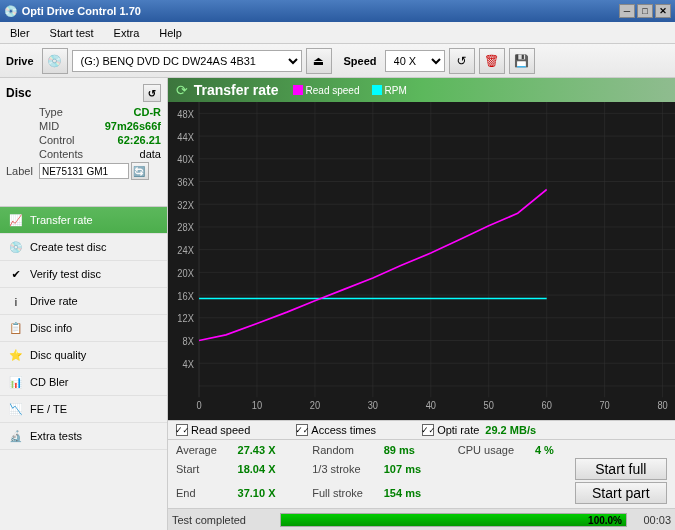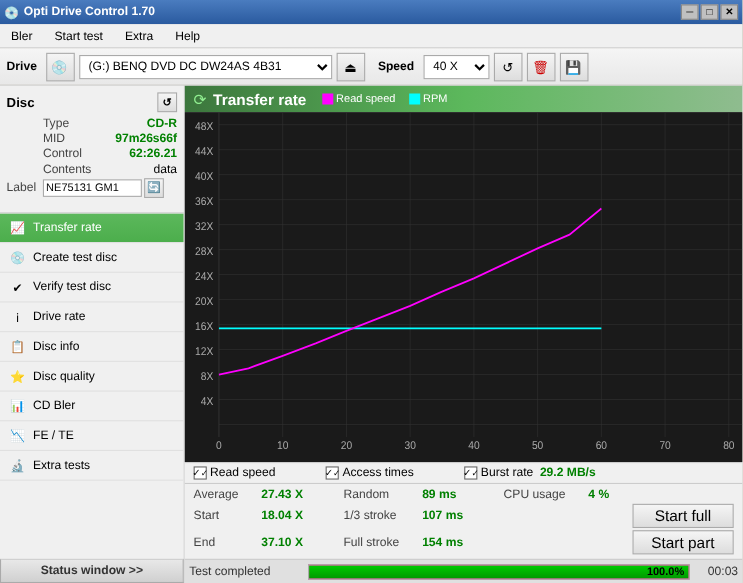--- a/index.html
+++ b/index.html
@@ -88,21 +88,21 @@
     }
     .disc-rotate-btn {
       width: 18px; height: 18px; background: linear-gradient(to bottom, #f5f5f5, #ddd);
       border: 1px solid #aaa; display: flex; align-items: center; justify-content: center;
       cursor: pointer; font-size: 10px;
     }
     .disc-row { display: flex; justify-content: space-between; margin-bottom: 2px; font-size: 11px; margin-left: 33px; }
     .disc-row .label { color: #444; }
     .disc-row .value { color: #008000; font-weight: bold; }
     .disc-row .value-normal { color: #000; }
-    #label-row { display: flex; align-items: center; gap: 2px; margin-bottom: 7px; }
+    #label-row { display: flex; align-items: center; gap: 2px; margin-bottom: 20px; }
     #label-input {
       font-size: 10px; border: 1px solid #aaa; background: white;
       padding: 0 2px; height: 16px; width: 90px;
     }
 
     
     #sidebar-menu { flex: 1; overflow-y: auto; }
     .sidebar-item {
       display: flex; align-items: center; gap: 6px;
       padding: 5px 8px;
@@ -321,21 +321,20 @@
       <div class="sidebar-item">
         <span class="sidebar-icon">📉</span>
         <span>FE / TE</span>
       </div>
       <div class="sidebar-item">
         <span class="sidebar-icon">🔬</span>
         <span>Extra tests</span>
       </div>
     </div>
 
-    <div id="status-btn">Status window &gt;&gt;</div>
   </div>
 
   <div id="right-panel">
 
     <div id="chart-header">
       <span id="chart-title-icon">⟳</span>
       <span id="chart-title">Transfer rate</span>
       <div id="legend">
         <div class="legend-item">
           <div class="legend-color" style="background:#ff00ff;"></div>
@@ -411,21 +410,21 @@
       <div class="stat-check">
         <div class="checkbox checked">✓</div>
         <span>Read speed</span>
       </div>
       <div class="stat-check" style="margin-left:40px;">
         <div class="checkbox checked">✓</div>
         <span>Access times</span>
       </div>
       <div class="stat-check" style="margin-left:40px;">
         <div class="checkbox checked">✓</div>
-        <span>Burst rate</span>
+        <span>Opti rate</span>
       </div>
       <span id="burst-value">29.2 MB/s</span>
     </div>
 
     <div id="data-stats">
 
       <span class="stat-label">Average</span>
       <span class="stat-value">27.43 X</span>
       <span class="stat-label" style="margin-left:16px;">Random</span>
       <span class="stat-value">89 ms</span>

